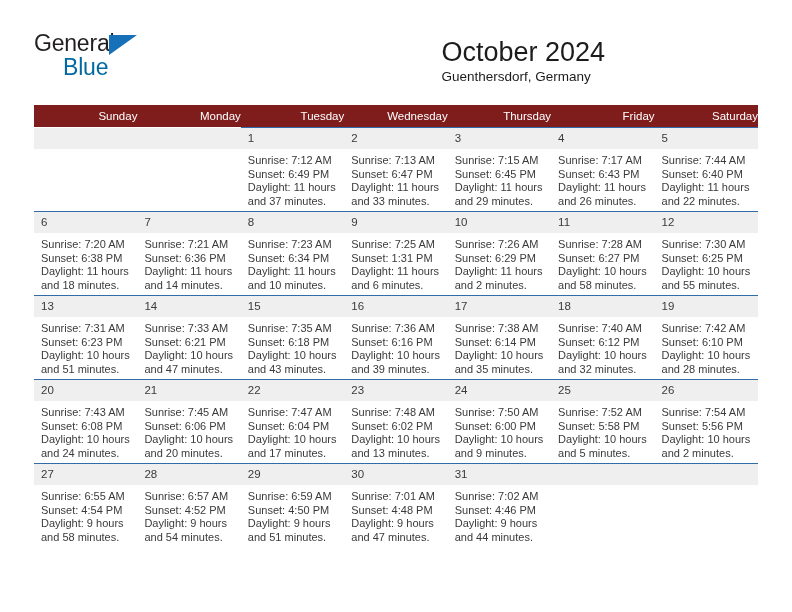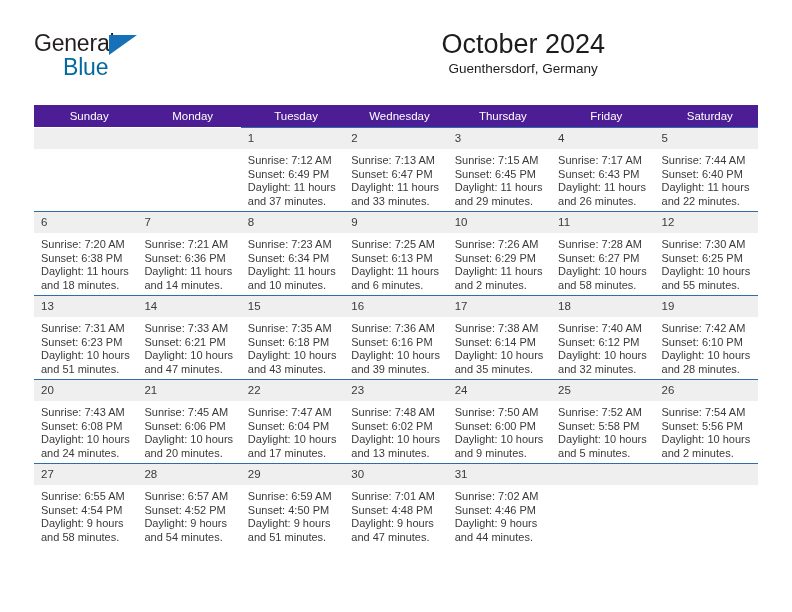--- a/index.html
+++ b/index.html
@@ -60,22 +60,22 @@
     left: 29px;
     top: 26px;
     font-size: 23px;
     letter-spacing: -0.2px;
     color: #0369a1;
     font-family: "Liberation Sans", sans-serif;
   }
   .title-block {
     position: absolute;
     right: 0;
-    top: 0;
-    text-align: center;
+    top: 8px;
+    text-align: left;
   }
   .cal-title {
     font-size: 27px;
     color: #1c1c1c;
     line-height: 32px;
     white-space: nowrap;
     font-weight: normal;
     margin: 0;
   }
   .cal-subtitle {
@@ -88,25 +88,25 @@
   
   .calendar {
     position: absolute;
     left: 34px;
     top: 105px;
     width: 724px;
     border-collapse: collapse;
     table-layout: fixed;
   }
   .calendar th {
-    background: #4c1d95;
+    background: #7f1d1d;
     color: #ffffff;
     font-size: 11.5px;
     font-weight: normal;
-    text-align: center;
+    text-align: right;
     padding: 5px 0 5px 7px;
     height: 12px;
     border: none;
   }
   .calendar td {
     vertical-align: top;
     padding: 0;
     border: none;
     border-top: 1.5px solid #2f6ca8;
     height: 83px;
@@ -249,21 +249,21 @@
               <div>Sunrise: 7:23 AM</div>
               <div>Sunset: 6:34 PM</div>
               <div>Daylight: 11 hours</div>
               <div>and 10 minutes.</div>
             </div>
           </td>
           <td class="">
             <div class="daynum">9</div>
             <div class="details">
               <div>Sunrise: 7:25 AM</div>
-              <div>Sunset: 6:13 PM</div>
+              <div>Sunset: 1:31 PM</div>
               <div>Daylight: 11 hours</div>
               <div>and 6 minutes.</div>
             </div>
           </td>
           <td class="">
             <div class="daynum">10</div>
             <div class="details">
               <div>Sunrise: 7:26 AM</div>
               <div>Sunset: 6:29 PM</div>
               <div>Daylight: 11 hours</div>

